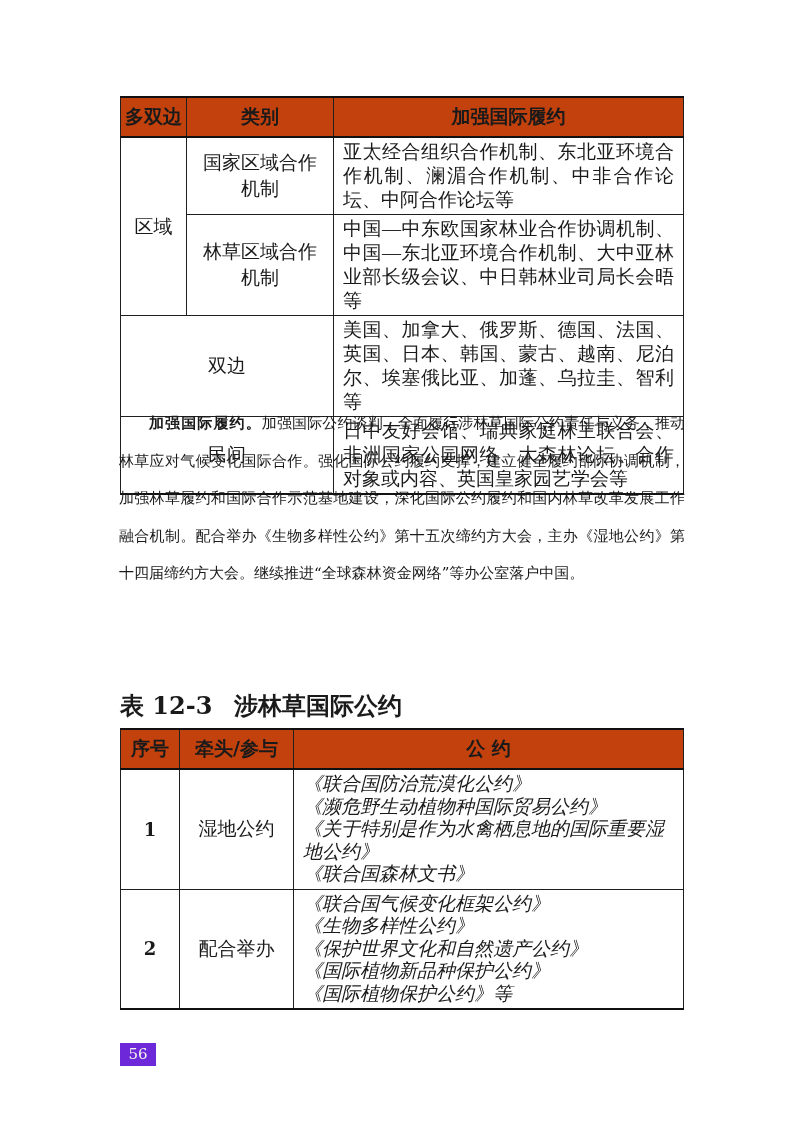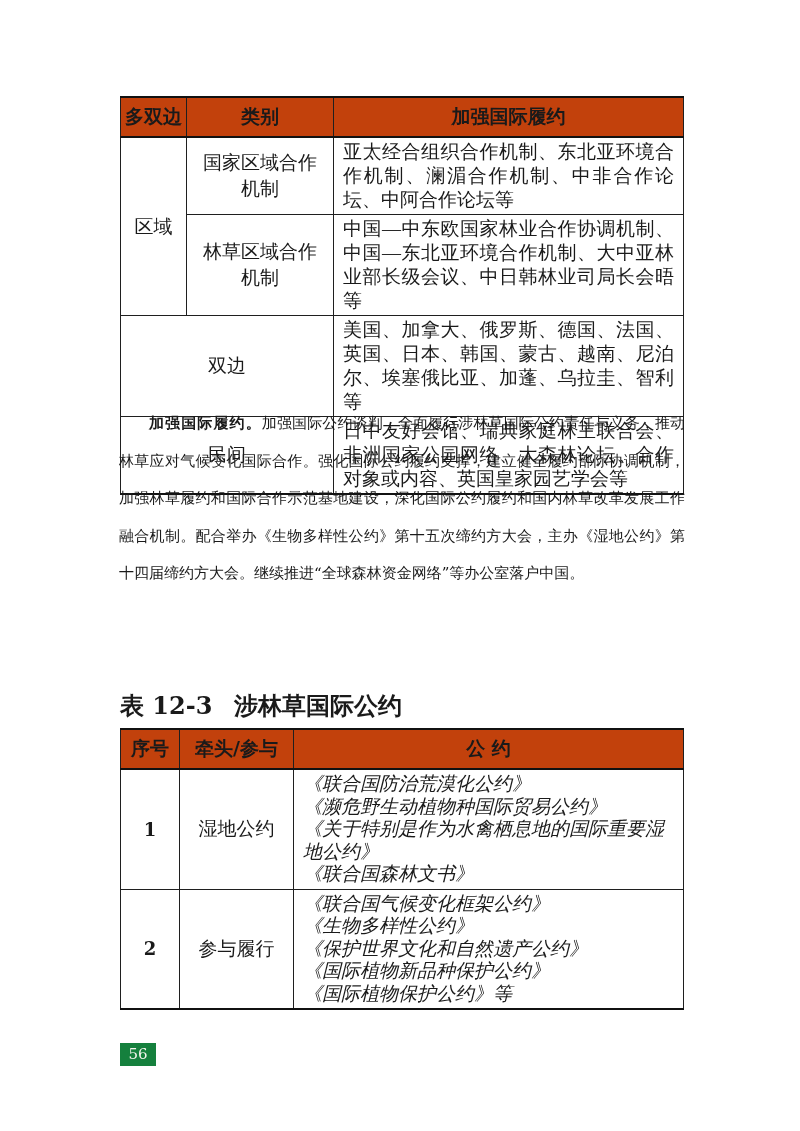--- a/index.html
+++ b/index.html
@@ -75,21 +75,21 @@
   }
   .cap-gap { display: inline-block; width: 0.9em; }
 
   
   .page-badge {
     position: absolute;
     left: 120px;
     top: 1043px;
     width: 36px;
     height: 23px;
-    background: #15803d;
+    background: #6d28d9;
     color: #f4f4ec;
     font-size: 15px;
     line-height: 23px;
     text-align: center;
   }
 </style>
 </head>
 <body>
 
 <div class="page">
@@ -151,21 +151,21 @@
       <tr>
         <td class="cell-center num-cell">1</td>
         <td class="cell-center">湿地公约</td>
         <td class="cell-lines">《联合国防治荒漠化公约》
 《濒危野生动植物种国际贸易公约》
 《关于特别是作为水禽栖息地的国际重要湿地公约》
 《联合国森林文书》</td>
       </tr>
       <tr>
         <td class="cell-center num-cell">2</td>
-        <td class="cell-center">参与履行</td>
+        <td class="cell-center">配合举办</td>
         <td class="cell-lines">《联合国气候变化框架公约》
 《生物多样性公约》
 《保护世界文化和自然遗产公约》
 《国际植物新品种保护公约》
 《国际植物保护公约》等</td>
       </tr>
     </tbody>
   </table>
 
   <div class="page-badge">

